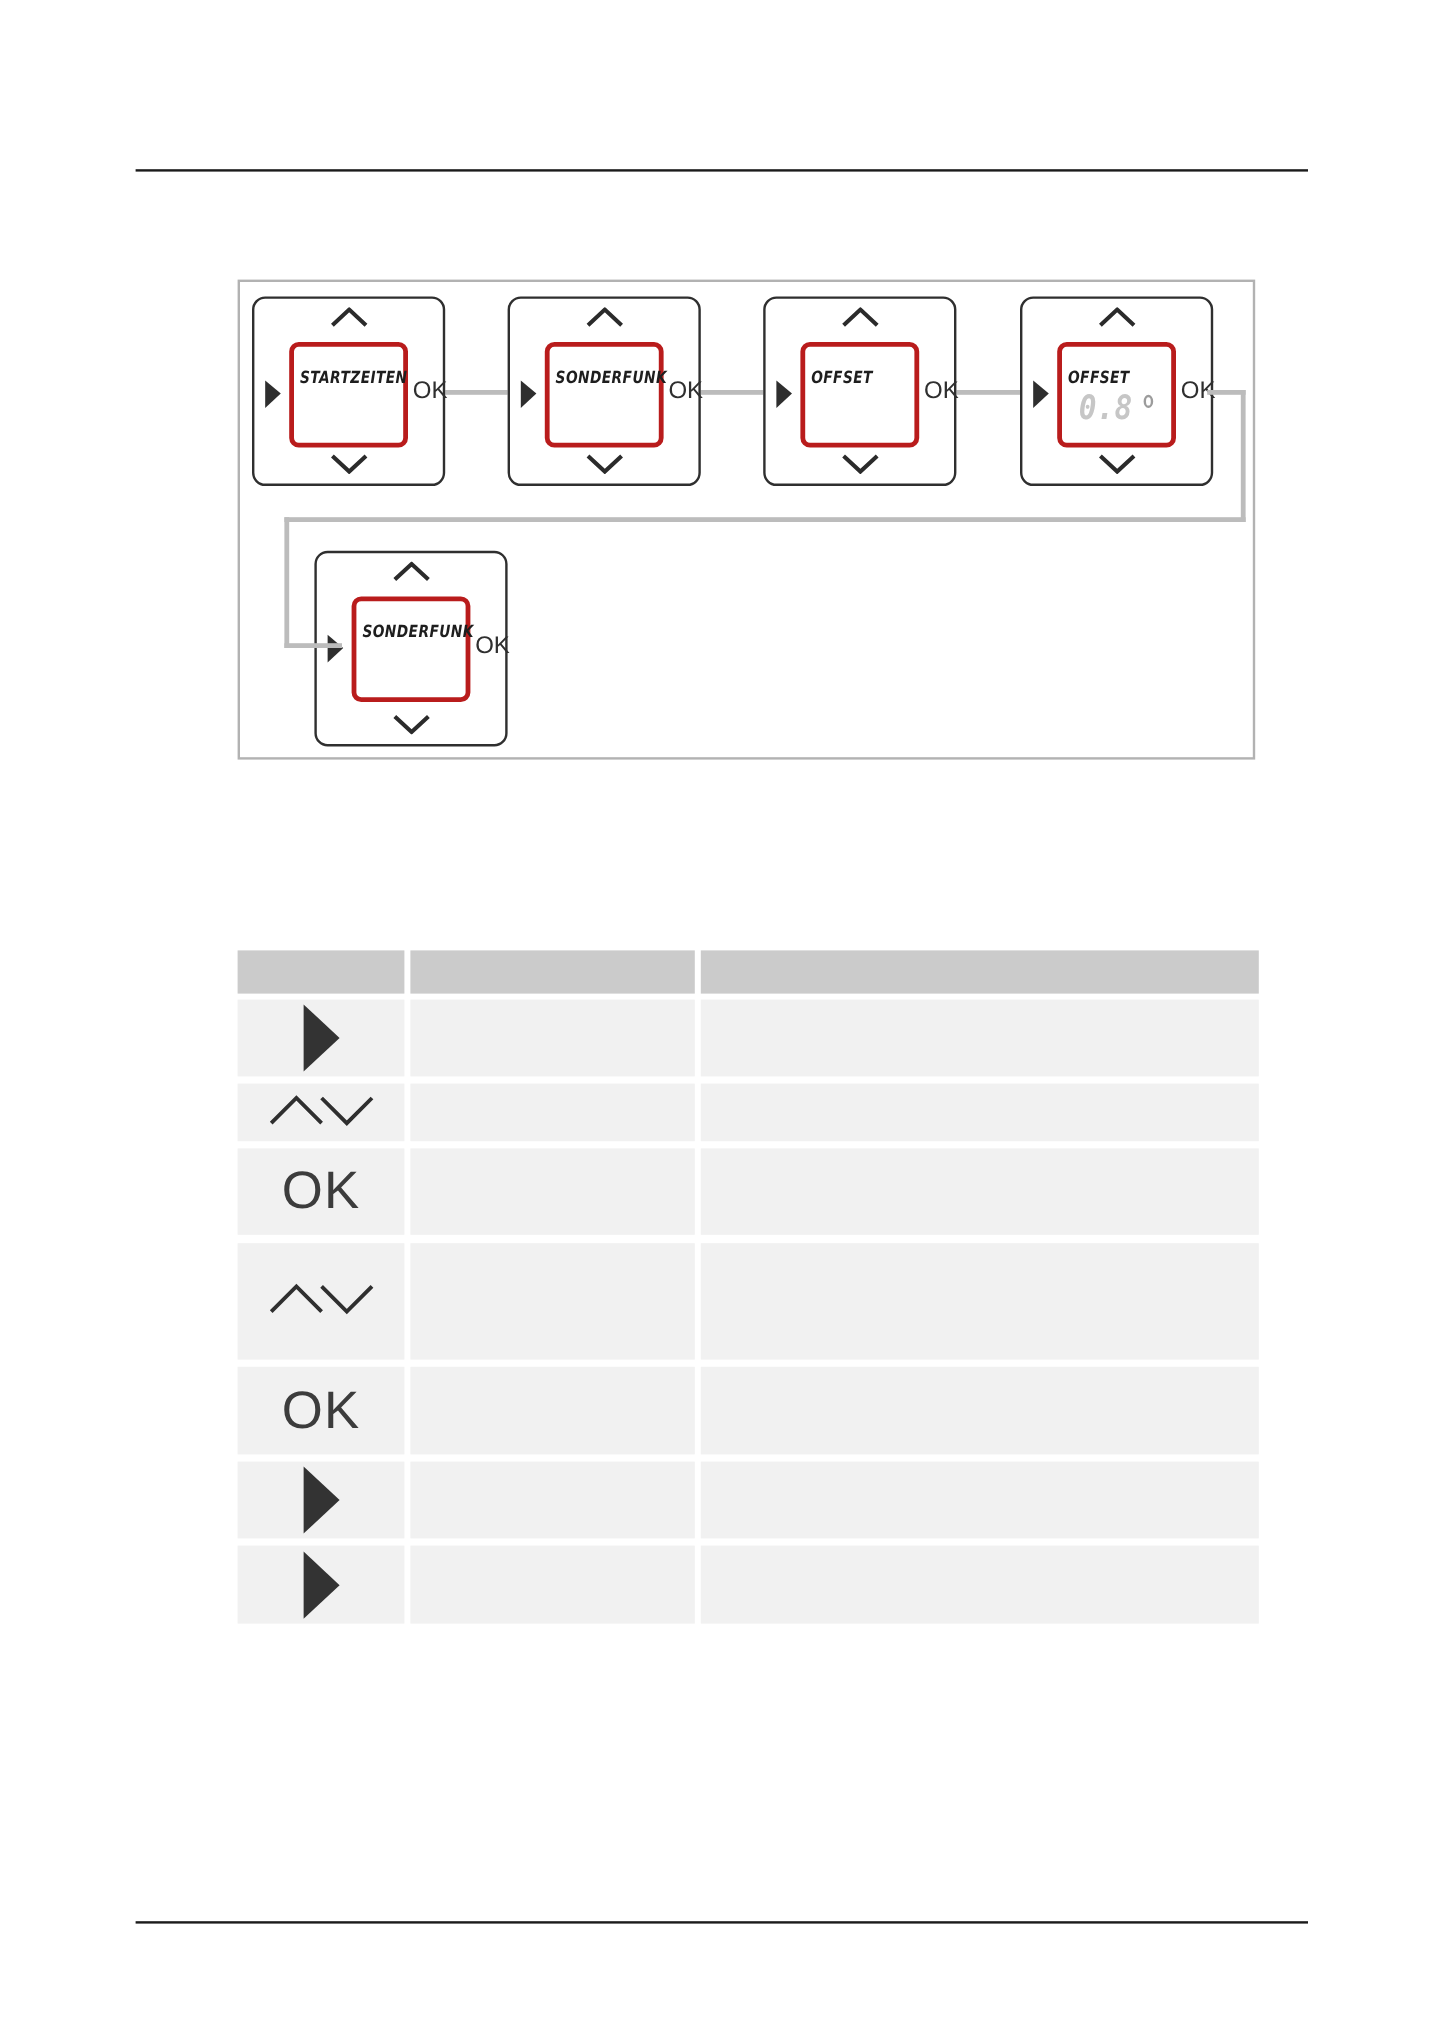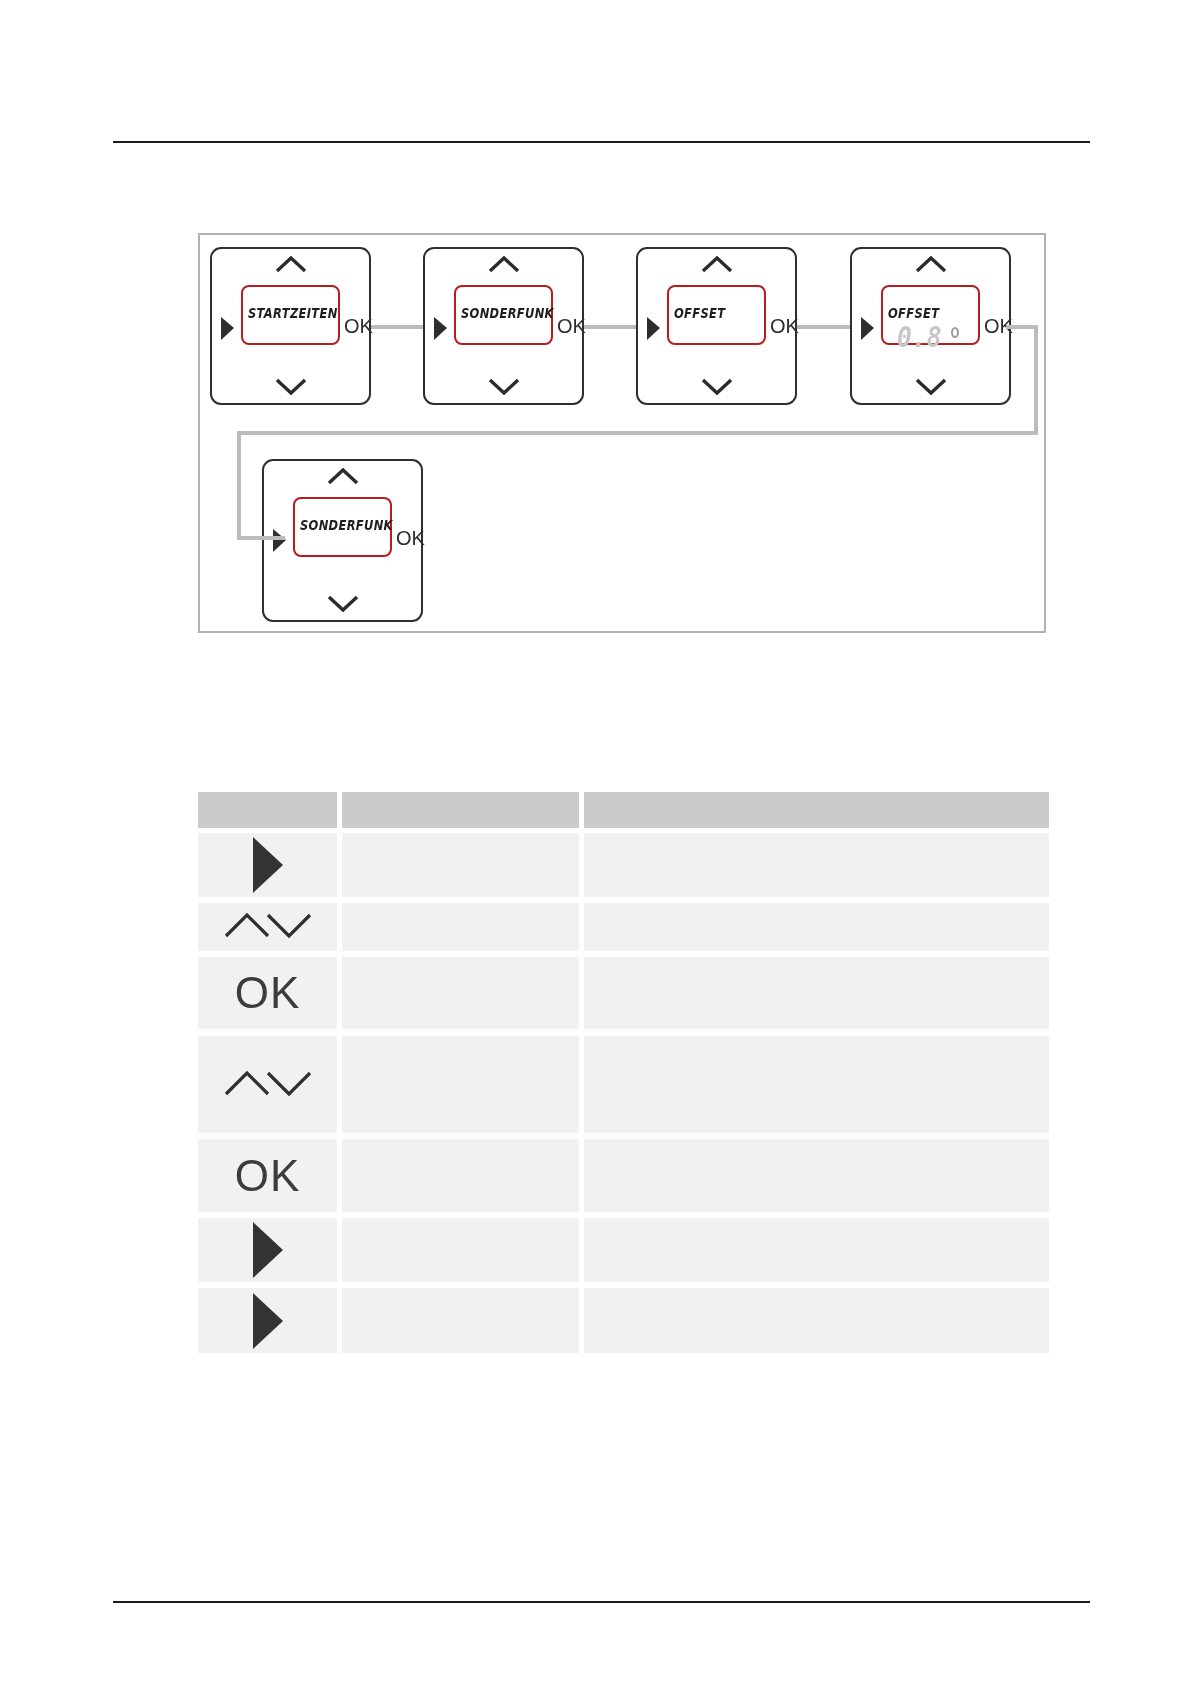--- a/index.html
+++ b/index.html
@@ -27,22 +27,22 @@
   .p1{left:10px;top:12px;}
   .p2{left:223px;top:12px;}
   .p3{left:436px;top:12px;}
   .p4{left:650px;top:12px;}
   .p5{left:62px;top:224px;height:163px;}
 
   .chev{position:absolute;left:50%;transform:translateX(-50%);line-height:0;}
   .chev-up{top:7px;}
   .chev-down{bottom:8px;}
 
-  .display{position:absolute;left:29px;top:36px;width:99px;height:60px;background:#fff;
-           border:2px solid #b91c1c;border-radius:8px;box-sizing:border-box;}
+  .display{position:absolute;left:29px;top:36px;width:99px;height:88px;background:#fff;
+           border:4px solid #b91c1c;border-radius:8px;box-sizing:border-box;}
   .lcd{position:absolute;left:5px;top:18px;white-space:nowrap;
        font-family:"DejaVu Sans",sans-serif;font-style:italic;font-weight:bold;
        font-size:14px;letter-spacing:0.4px;color:#1e1e1e;
        transform:scaleX(0.82);transform-origin:left center;}
   .lcd-value{position:absolute;left:14px;top:34px;white-space:nowrap;
        font-family:"DejaVu Sans Mono",monospace;font-style:italic;font-weight:bold;
        font-size:28px;color:#c6c6c6;transform:scaleX(0.88);transform-origin:left center;}
   .degree{position:absolute;left:68px;top:40px;width:8px;height:11px;
           border:2px solid #9c9c9c;border-radius:50%;box-sizing:border-box;}
 

